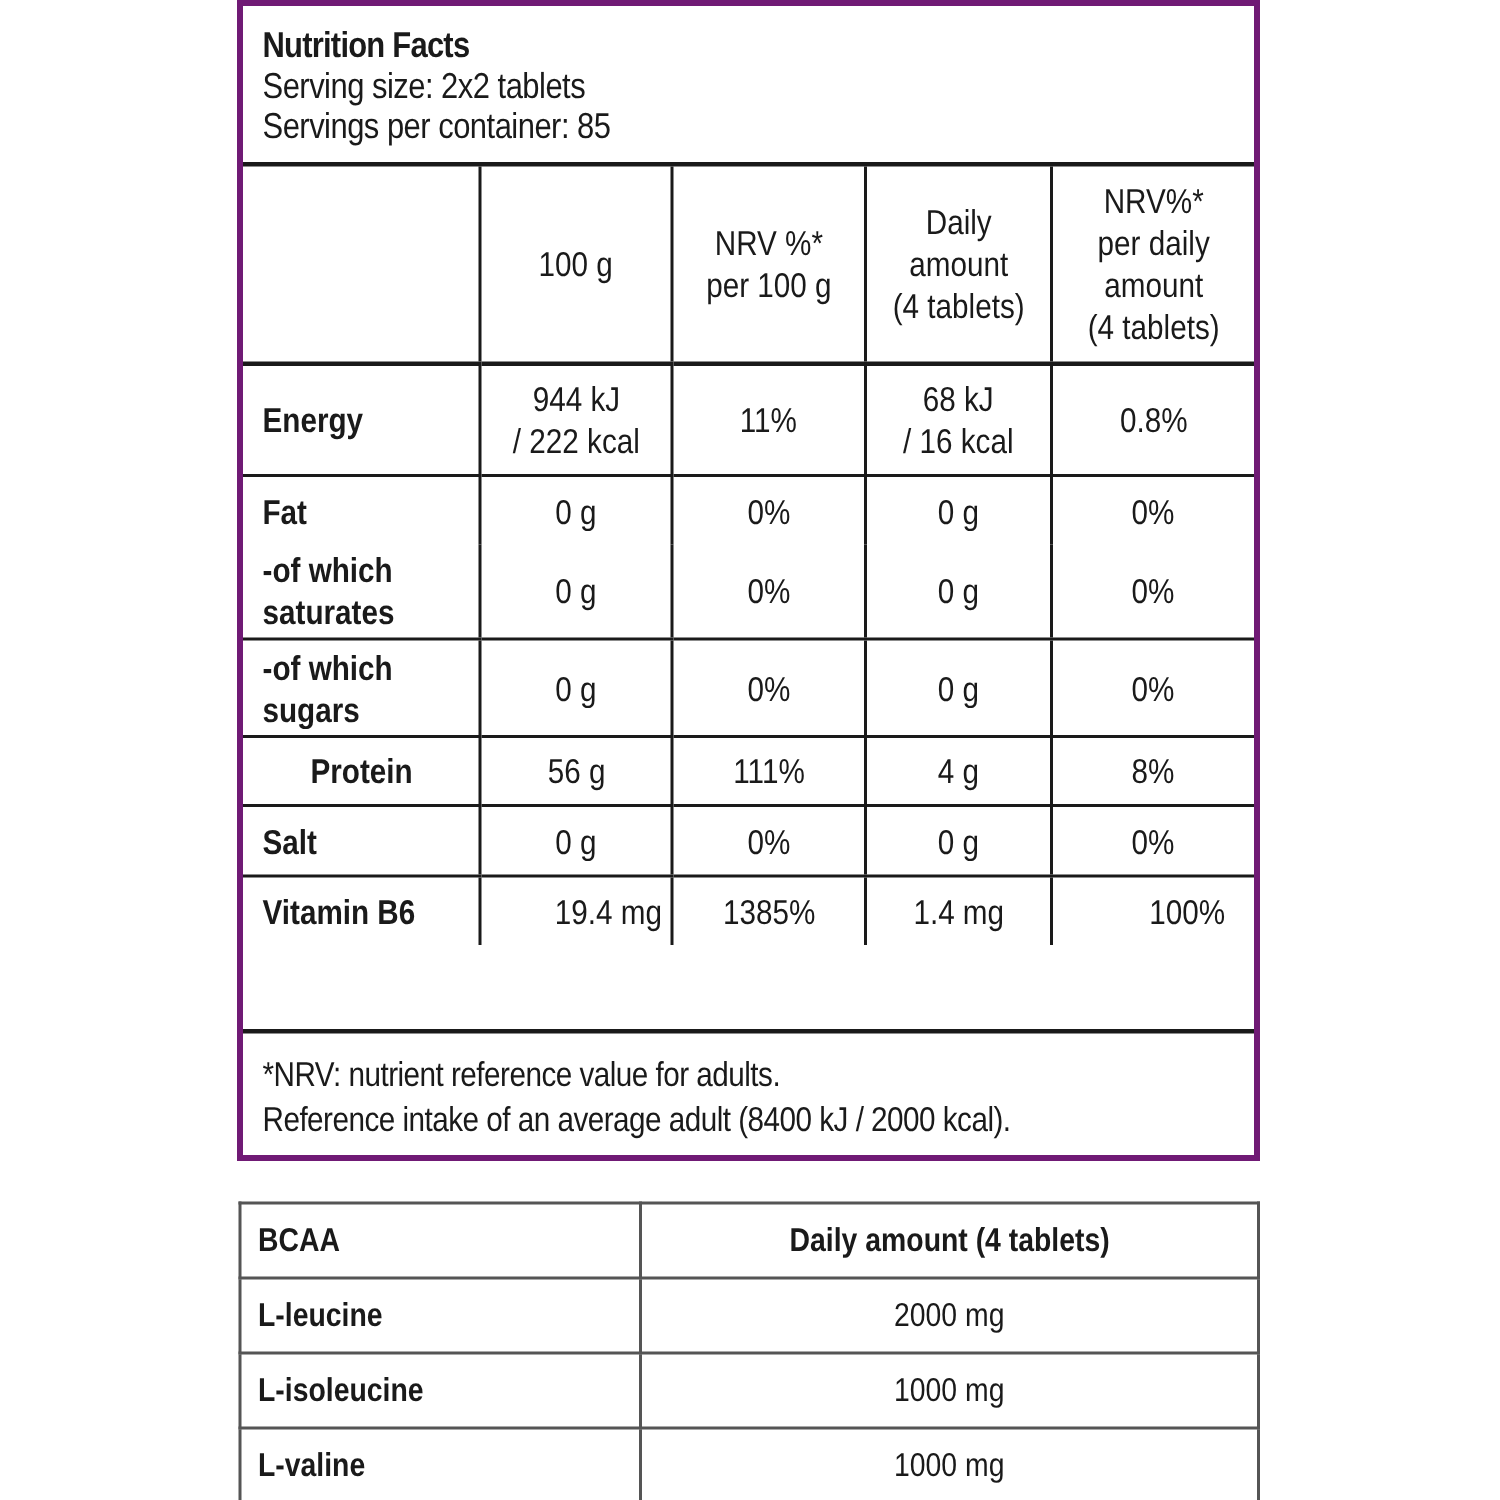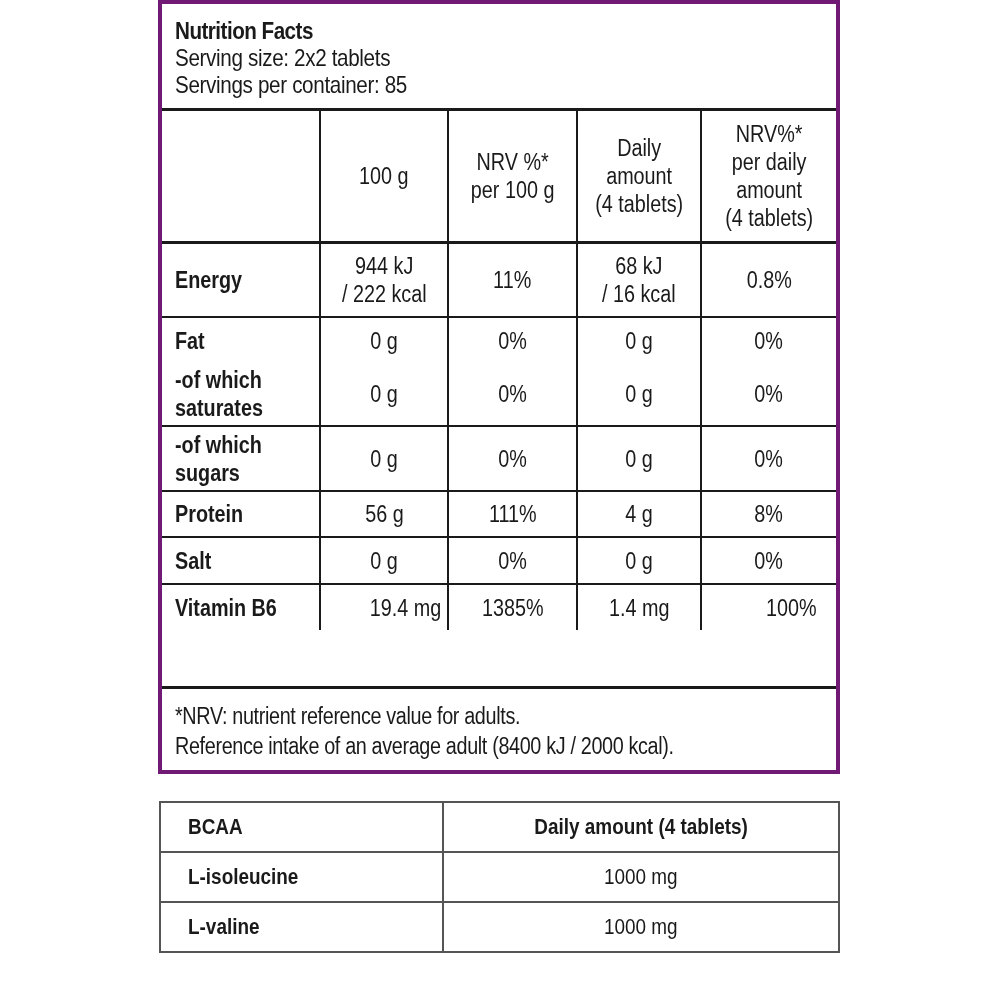--- a/index.html
+++ b/index.html
@@ -28,21 +28,21 @@
   table.grid tr.hdr td .cond { line-height: 28px; }
 
   .nf-foot { position: absolute; left: 0; top: 682px; width: 674px; height: 84px;
              border-top: 3px solid #1a1a1a; box-sizing: border-box; padding: 12px 0 0 13px; }
   .nf-foot .nf-line { font-size: 23px; line-height: 30px; }
 
   
   table.bcaa { position: absolute; left: 159px; top: 801px; width: 681px;
                border-collapse: collapse; }
   table.bcaa td { border: 2px solid #555; height: 48px; font-size: 22px; padding: 0; }
-  table.bcaa td:first-child { width: 254px; padding-left: 27px; font-weight: bold; text-align: left; }
+  table.bcaa td:first-child { width: 254px; padding-left: 11px; font-weight: bold; text-align: left; }
   table.bcaa td:last-child { text-align: center; }
   table.bcaa tr.hdr td:last-child { font-weight: bold; }
 </style>
 </head>
 <body>
 
 <div class="nf">
   <div class="nf-head">
     <div class="nf-title">Nutrition Facts</div>
     <div class="nf-line">Serving size: 2x2 tablets</div>
@@ -107,21 +107,21 @@
           <td style="height: 62px;"><span class="cond"><span>0%</span></span></td>
         </tr>
         <tr class="sep">
           <td style="height: 63px;"><span class="cond"><span>-of which</span><br><span>sugars</span></span></td>
           <td style="height: 63px;"><span class="cond"><span>0 g</span></span></td>
           <td style="height: 63px;"><span class="cond"><span>0%</span></span></td>
           <td style="height: 63px;"><span class="cond"><span>0 g</span></span></td>
           <td style="height: 63px;"><span class="cond"><span>0%</span></span></td>
         </tr>
         <tr class="sep">
-          <td style="height: 44px;"><span class="cond"><span>Protein</span></span></td>
+          <td style="height: 44px; text-align: center;"><span class="cond"><span>Protein</span></span></td>
           <td style="height: 44px; margin-top: 25px;"><span class="cond"><span>56 g</span></span></td>
           <td style="height: 44px;"><span class="cond"><span>111%</span></span></td>
           <td style="height: 44px;"><span class="cond"><span>4 g</span></span></td>
           <td style="height: 44px;"><span class="cond"><span>8%</span></span></td>
         </tr>
         <tr class="sep">
           <td style="height: 45px;"><span class="cond"><span>Salt</span></span></td>
           <td style="height: 45px;"><span class="cond"><span>0 g</span></span></td>
           <td style="height: 45px;"><span class="cond"><span>0%</span></span></td>
           <td style="height: 45px;"><span class="cond"><span>0 g</span></span></td>
@@ -142,20 +142,24 @@
     <div class="nf-line">Reference intake of an average adult (8400 kJ / 2000 kcal).</div>
   </div>
 </div>
 
 <table class="bcaa">
   <tbody id="bcaa-body">
     <tr class="hdr">
       <td><span class="cond">BCAA</span></td>
       <td><span class="cond">Daily amount (4 tablets)</span></td>
     </tr>
+  <tr>
+        <td><span class="cond">L-leucine</span></td>
+        <td><span class="cond">2000 mg</span></td>
+      </tr>
       <tr>
         <td><span class="cond">L-isoleucine</span></td>
         <td><span class="cond">1000 mg</span></td>
       </tr>
       <tr>
         <td><span class="cond">L-valine</span></td>
         <td><span class="cond">1000 mg</span></td>
       </tr>
     </tbody>
 </table>

